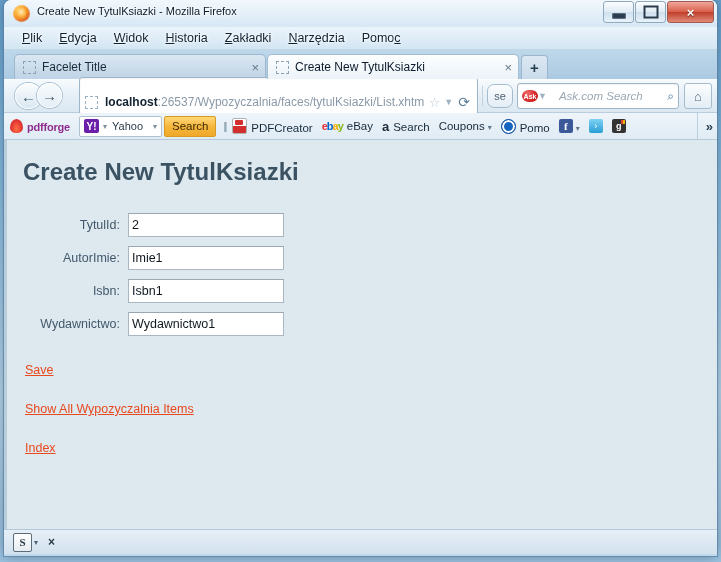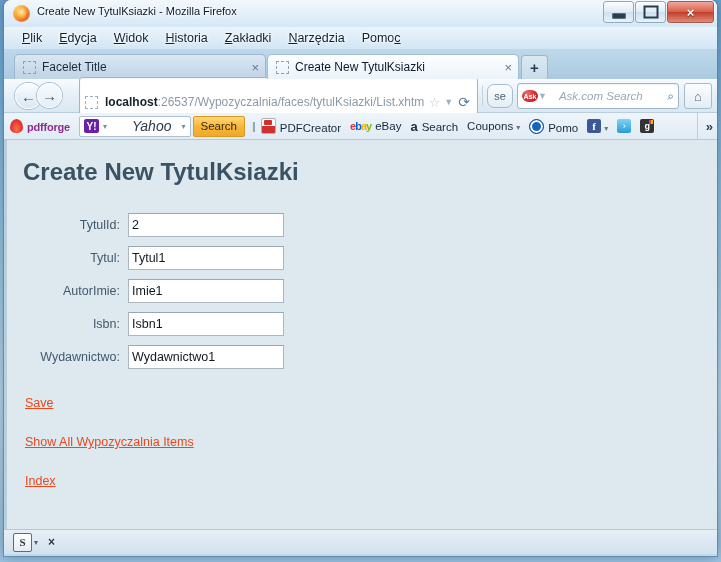--- a/index.html
+++ b/index.html
@@ -218,21 +218,21 @@
   .yahoobox {
     display:flex; align-items:center;
     height: 19px; border: 1px solid #b0c2d0; background:#fff; border-radius:2px;
     padding: 0 4px; margin-right: 2px;
   }
   .yico {
     width: 15px; height: 14px; background: #6b1fa8; color:#fff; font-weight:bold;
     font-size: 10px; display:flex; align-items:center; justify-content:center; border-radius:2px;
   }
   .ydrop { color:#7b8d9c; font-size:8px; margin:0 5px 0 4px;}
-  .ytxt { font-style: italic; color:#2b3d4c; font-size:14px;margin-left:20px; }
+  .ytxt { color:#2b3d4c; font-size:11px; }
   .ydrop2 { color:#7b8d9c; font-size:8px; margin-left: 10px;}
   .ysearch {
     height: 19px; padding: 0 7px; margin-right: 7px;
     background: linear-gradient(180deg,#ffd87a 0%, #f6b73c 50%, #efa92a 100%);
     border: 1px solid #d99a22; border-radius: 2px;
     display:flex; align-items:center; font-size:11.5px; color:#3a2a06;
   }
   .grip { color:#8ba0b0; font-size:10px; margin-right:7px; letter-spacing:-2px;}
   .acroico {
     width:13px; height:14px; background:linear-gradient(180deg,#fff 0 48%,#d32f2f 48% 100%);
@@ -444,24 +444,20 @@
 
   <div class="content">
     <div class="page-title">Create New TytulKsiazki</div>
 
     <div class="form">
       <div class="frow">
         <div class="flabel">TytulId:</div>
         <div class="finput">2</div>
       </div>
       <div class="frow">
-        <div class="flabel">Tytul:</div>
-        <div class="finput">Tytul1</div>
-      </div>
-      <div class="frow">
         <div class="flabel">AutorImie:</div>
         <div class="finput">Imie1</div>
       </div>
       <div class="frow">
         <div class="flabel">Isbn:</div>
         <div class="finput">Isbn1</div>
       </div>
       <div class="frow">
         <div class="flabel">Wydawnictwo:</div>
         <div class="finput">Wydawnictwo1</div>

